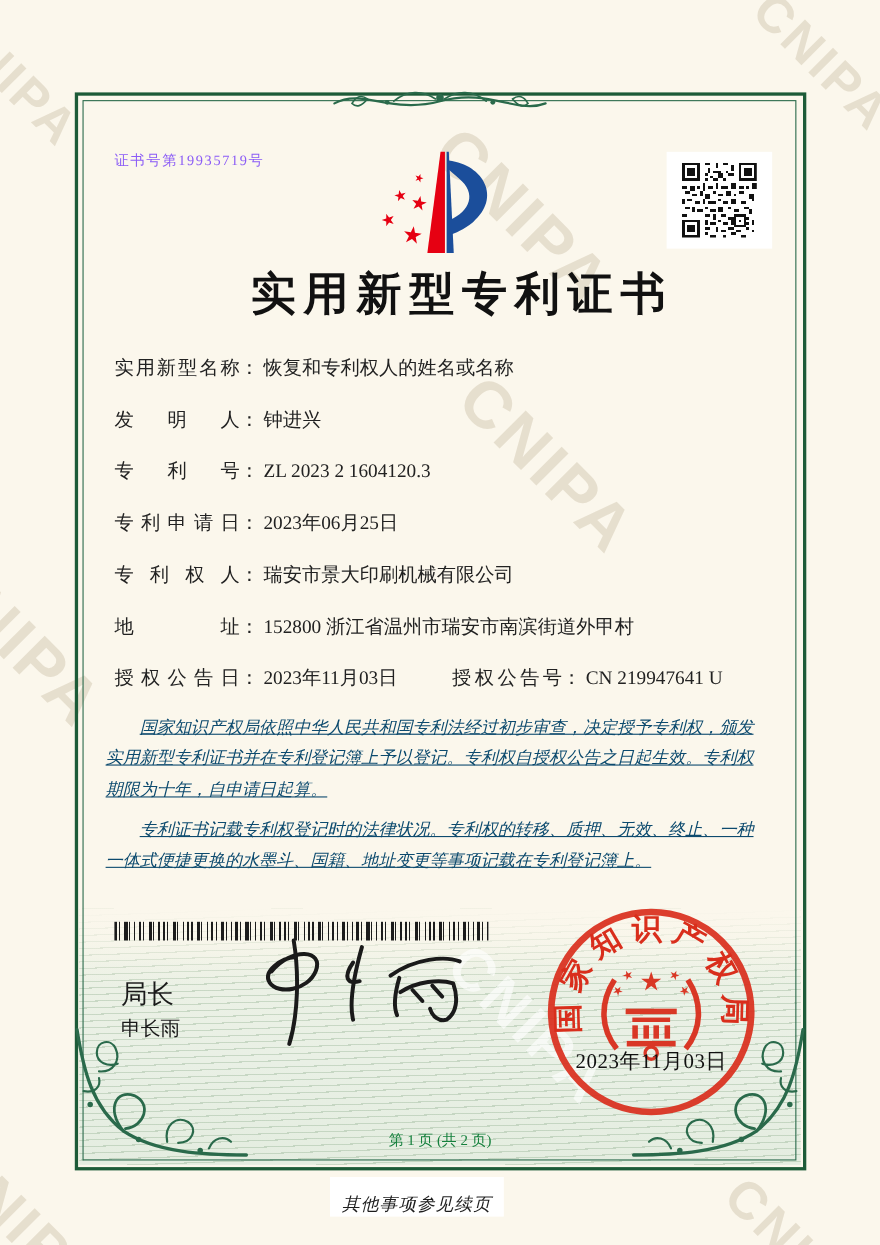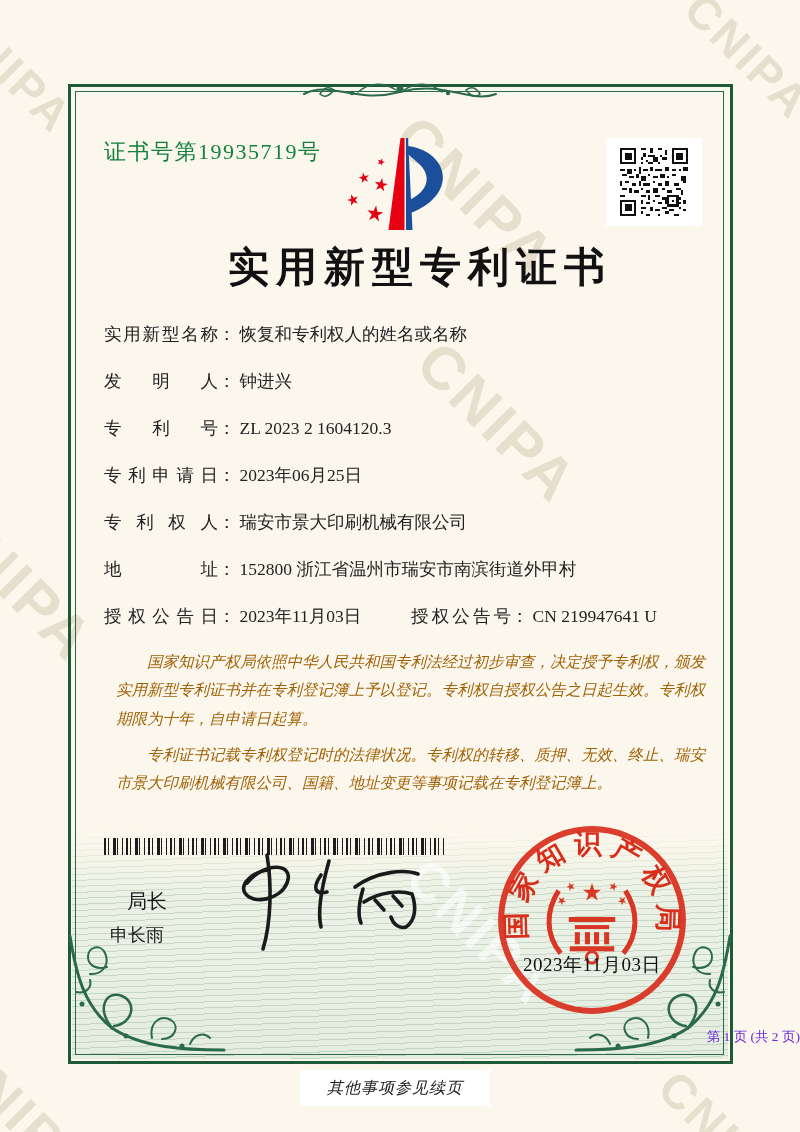--- a/index.html
+++ b/index.html
@@ -18,71 +18,71 @@
 
   
   .band{position:absolute;left:72px;top:826px;width:656px;height:233px;z-index:1;
     background:
       repeating-linear-gradient(178deg, rgba(110,150,110,0.28) 0 1px, rgba(0,0,0,0) 1px 6px),
       linear-gradient(180deg, rgba(233,240,228,0.0) 0%, rgba(233,240,228,0.85) 22%, #e9f0e5 60%, #e4ede0 100%);}
   .band::after{content:"";position:absolute;left:0;top:0;right:0;height:70px;
       background:linear-gradient(180deg,#fbf7ec 0%, rgba(251,247,236,0) 100%);}
 
   
-  .cert-no{position:absolute;left:104px;top:137px;font-size:22px;color:#15803d;letter-spacing:1.5px;z-index:5;}
+  .cert-no{position:absolute;left:104px;top:137px;font-size:13px;color:#8b5cf6;letter-spacing:1.5px;z-index:5;}
   .logo{position:absolute;left:328px;top:122px;width:145px;height:115px;z-index:5;}
   .qr{position:absolute;left:606px;top:138px;width:96px;height:88px;background:#ffffff;z-index:5;
       display:flex;align-items:center;justify-content:center;}
   .qr svg{width:68px;height:68px;}
   .top-ornament{position:absolute;left:300px;top:72px;width:200px;height:36px;z-index:5;}
 
   .title{position:absolute;left:0;top:240px;width:800px;text-align:center;font-size:41px;font-weight:bold;
       letter-spacing:7px;color:#111;z-index:5;padding-left:20px;}
 
   
   .fields{position:absolute;left:104px;top:0;width:600px;z-index:5;}
   .frow{position:absolute;left:0;font-size:17.5px;color:#222;white-space:nowrap;}
   .flabel{display:inline-block;width:114px;text-align:justify;text-align-last:justify;vertical-align:bottom;}
   .fcolon{display:inline-block;margin-right:4px;}
   .grant2{position:absolute;left:264px;top:0;margin-left:43px;}
   .grant2 .flabel{width:100px;}
 
   
-  .paras{position:absolute;left:116px;top:648px;width:594px;z-index:5;color:#a16207;}
+  .paras{position:absolute;left:96px;top:648px;width:594px;z-index:5;color:#0c4a6e;text-decoration:underline;}
   .paras p{margin:0 0 8px 0;font-size:15.5px;line-height:1.83;text-indent:2em;font-style:italic;
       font-family:"Liberation Serif","DejaVu Serif",serif;}
 
   
   .barcode{position:absolute;left:104px;top:838px;width:340px;height:17px;z-index:5;
     background:repeating-linear-gradient(90deg,
       #1c1c1c 0 2px, rgba(0,0,0,0) 2px 4px,
       #1c1c1c 4px 5px, rgba(0,0,0,0) 5px 9px,
       #1c1c1c 9px 12px, rgba(0,0,0,0) 12px 13px,
       #1c1c1c 13px 14px, rgba(0,0,0,0) 14px 18px,
       #1c1c1c 18px 19px, rgba(0,0,0,0) 19px 22px);}
-  .signer-title{position:absolute;left:110px;top:888px;font-size:20px;color:#1a1a1a;z-index:5;
-      font-family:"Liberation Sans","DejaVu Sans",sans-serif;margin-left:17px;}
+  .signer-title{position:absolute;left:110px;top:888px;font-size:24px;color:#1a1a1a;z-index:5;
+      font-family:"Liberation Sans","DejaVu Sans",sans-serif;}
   .signer-name{position:absolute;left:110px;top:923px;font-size:18px;color:#1a1a1a;z-index:5;
       font-family:"Liberation Sans","DejaVu Sans",sans-serif;text-align:center;}
   .signature{position:absolute;left:215px;top:843px;width:235px;height:118px;z-index:5;}
 
   
   .seal{position:absolute;left:494px;top:822px;width:196px;height:196px;z-index:6;}
   .seal-date{position:absolute;left:494px;top:952px;width:196px;text-align:center;font-size:19px;
       color:#101010;letter-spacing:0.5px;z-index:7;}
 
   
   .corner{position:absolute;width:170px;height:130px;z-index:5;}
   .corner-bl{left:60px;top:932px;}
   .corner-br{left:570px;top:932px;transform:scaleX(-1);}
 
   
-  .page-info{position:absolute;left:0;top:1028px;width:800px;text-align:right;font-size:13.5px;color:#6d28d9;z-index:5;}
-  .cont-note{position:absolute;left:300px;top:1070px;width:190px;height:36px;background:#ffffff;z-index:5;
-      display:flex;align-items:center;justify-content:center;}
+  .page-info{position:absolute;left:0;top:1028px;width:800px;text-align:center;font-size:13.5px;color:#15803d;z-index:5;}
+  .cont-note{position:absolute;left:300px;top:1070px;width:158px;height:36px;background:#ffffff;z-index:5;
+      display:flex;align-items:flex-end;justify-content:center;}
   .cont-note span{font-size:16px;font-style:italic;color:#1d1d1d;letter-spacing:1px;}
 
   .green{stroke:#2a6a4b;fill:none;stroke-linecap:round;}
 </style>
 </head>
 <body>
 
 <div class="stage">
 
   <div class="wm" style="left:-26px;top:-4px;font-size:46px;">CNIPA</div>
@@ -182,21 +182,21 @@
     <div class="frow" style="top:604px">
       <span class="flabel">授权公告日</span><span class="fcolon">：</span><span class="fvalue">2023年11月03日</span>
       <span class="grant2">
         <span class="flabel">授权公告号</span><span class="fcolon">：</span><span class="fvalue">CN 219947641 U</span>
       </span>
     </div>
   </div>
 
   <div class="paras">
     <p>国家知识产权局依照中华人民共和国专利法经过初步审查，决定授予专利权，颁发实用新型专利证书并在专利登记簿上予以登记。专利权自授权公告之日起生效。专利权期限为十年，自申请日起算。</p>
-    <p>专利证书记载专利权登记时的法律状况。专利权的转移、质押、无效、终止、瑞安市景大印刷机械有限公司、国籍、地址变更等事项记载在专利登记簿上。</p>
+    <p>专利证书记载专利权登记时的法律状况。专利权的转移、质押、无效、终止、一种一体式便捷更换的水墨斗、国籍、地址变更等事项记载在专利登记簿上。</p>
   </div>
 
   <div class="barcode"></div>
 
   <div class="signer-title">局长</div>
   <div class="signer-name">申长雨</div>
 
   <svg class="signature" viewBox="0 0 235 118">
     <g stroke="#1a1a1a" stroke-width="3.6" fill="none" stroke-linecap="round" stroke-linejoin="round">
       <path d="M32,40 C50,18 80,20 72,40 C65,57 38,62 30,50 C24,40 40,28 54,27"></path>

